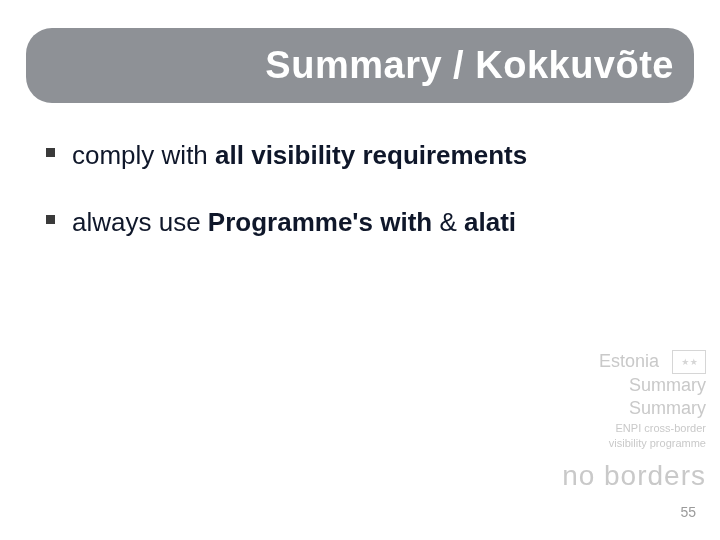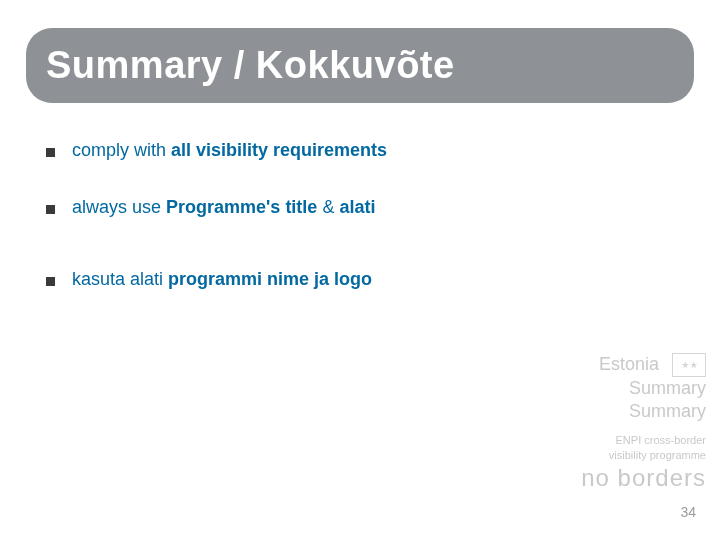--- a/index.html
+++ b/index.html
@@ -9,39 +9,39 @@
     background: #ffffff;
     font-family: Verdana, Geneva, sans-serif;
     position: relative;
     overflow: hidden;
   }
   .title-bar {
     margin: 28px 26px 0 26px;
     background: #8e9196;
     border-radius: 26px;
     padding: 16px 20px;
-    text-align: left;
+    text-align: right;
   }
   .title-bar h1 {
     color: #ffffff;
     font-size: 38px;
     font-weight: 700;
     letter-spacing: 0.5px;
   }
   .content {
     padding: 36px 36px 0 46px;
   }
   ul.bullets {
     list-style: none;
   }
   ul.bullets li {
     position: relative;
     padding-left: 26px;
-    font-size: 18px;
-    color: #0369a1;
+    font-size: 26px;
+    color: #0f172a;
     line-height: 1.25;
     margin-bottom: 34px;
   }
   ul.bullets li::before {
     content: "";
     position: absolute;
     left: 0;
     top: 9px;
     width: 9px;
     height: 9px;
@@ -61,30 +61,30 @@
     right: 14px;
     bottom: 48px;
     text-align: right;
     color: #c9c9c9;
     pointer-events: none;
     user-select: none;
   }
   .wm-countries {
     font-size: 18px;
     line-height: 1.25;
-    margin-bottom: 11px;
+    margin-bottom: 2px;
   }
   .wm-small {
     font-size: 11px;
     line-height: 1.3;
-    margin-bottom: 2px;
+    margin-bottom: 10px;
     text-align: right;
   }
   .wm-tag {
-    font-size: 24px;
+    font-size: 28px;
     letter-spacing: 1px;
   }
   .wm-flag {
     display: inline-block;
     width: 34px;
     height: 24px;
     border: 1px solid #d6d6d6;
     position: relative;
     vertical-align: middle;
     margin-left: 8px;
@@ -106,36 +106,33 @@
 <div class="title-bar">
   <h1>Summary / Kokkuvõte</h1>
 </div>
 
 <div class="content">
   <ul class="bullets">
     <li>
       <span>comply with </span><span class="b">all visibility requirements</span>
     </li>
     <li>
-      <span>always use </span><span class="b">Programme's title </span><span>&amp; </span><span class="b">alati</span>
+      <span>always use </span><span class="b">Programme's with </span><span>&amp; </span><span class="b">alati</span>
     </li>
     <div class="gap"></div>
-    <li>
-      <span>kasuta alati </span><span class="b">programmi nime ja logo</span>
-    </li>
   </ul>
 </div>
 
 <div class="watermark">
   <div class="wm-countries">
     <span>Estonia</span>
     <span class="wm-flag"><span class="stars">★ ★</span></span><br>
     <span>Summary</span><br>
     <span>Summary</span>
   </div>
   <div class="wm-small">
     <span>ENPI cross-border</span><br>
     <span>visibility programme</span>
   </div>
   <div class="wm-tag">no borders</div>
 </div>
 
-<div class="page-num">34</div>
+<div class="page-num">55</div>
 
 </body></html>

